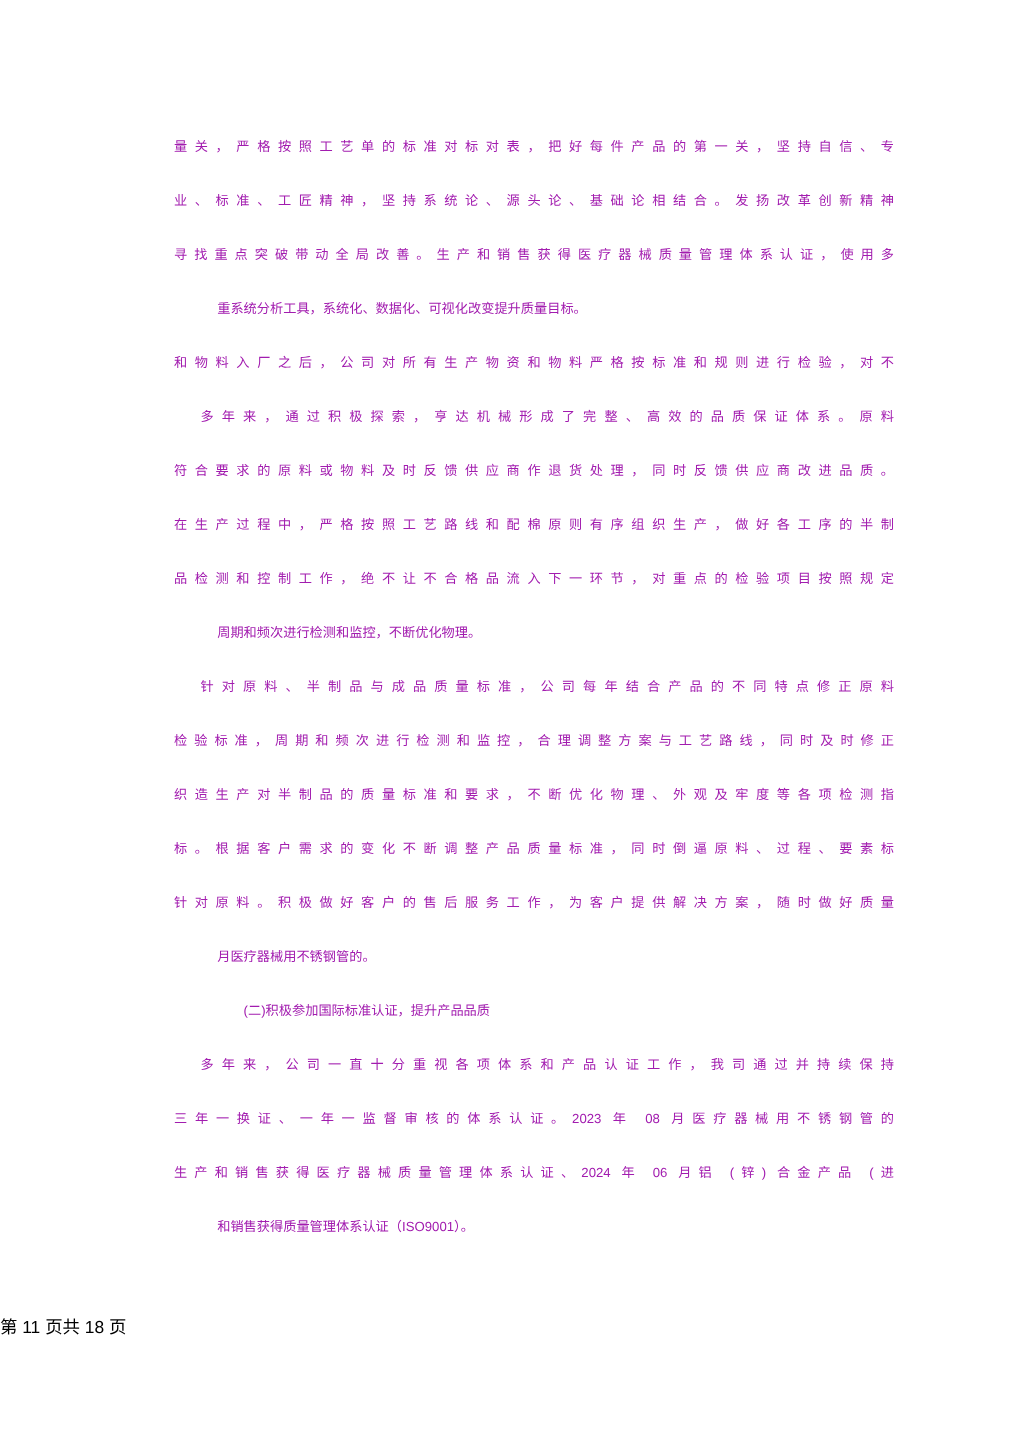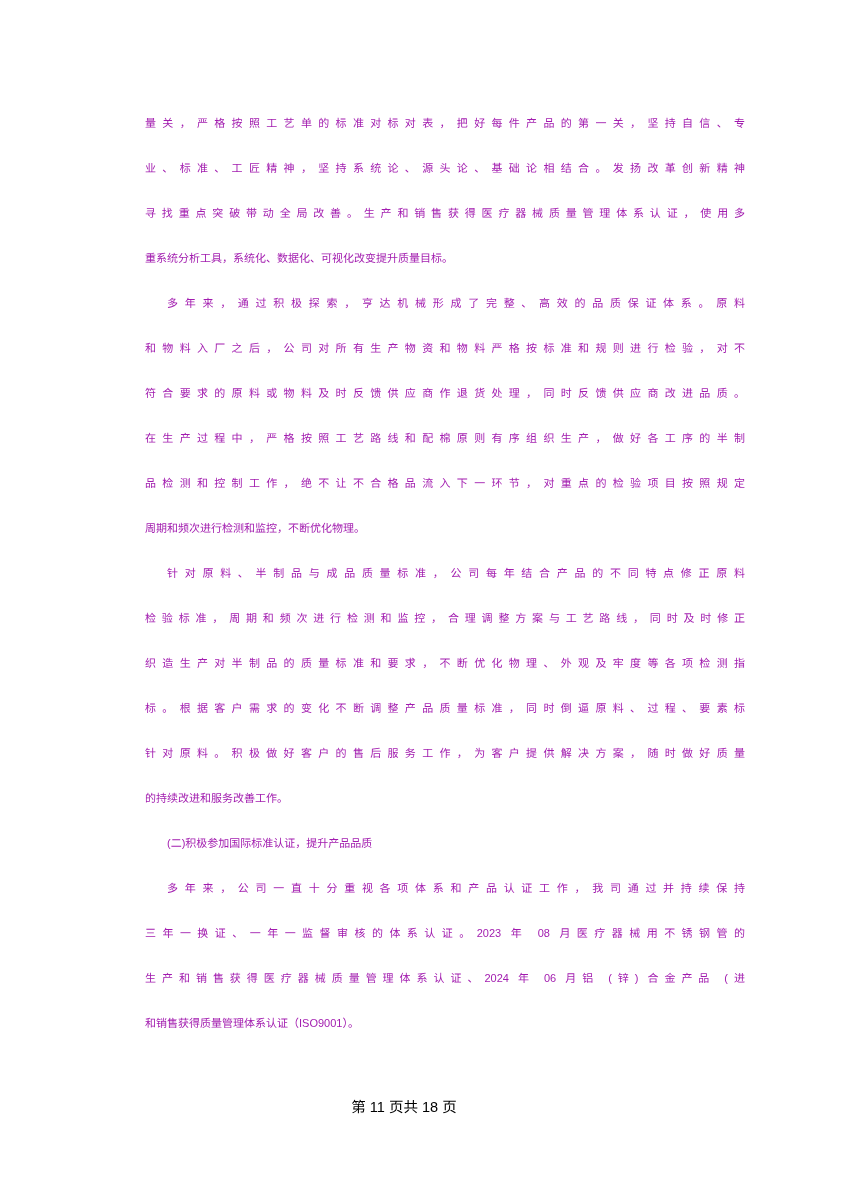--- a/index.html
+++ b/index.html
@@ -35,60 +35,61 @@
     text-align: justify;
     text-align-last: justify;
     -moz-text-align-last: justify;
     white-space: normal;
   }
   .line.indent {
     text-indent: 2em;
   }
   .line.last {
     text-align-last: left;
+    margin-left: 36px;
     -moz-text-align-last: left;
   }
   .footer {
     position: absolute;
     left: 0;
     top: 1092px;
     width: 808px;
     height: 30px;
     line-height: 30px;
-    text-align: center;
+    text-align: left;
     font-size: 14.5px;
     color: #000000;
   }
 </style>
 </head>
 <body>
 
 <div class="page">
   <div class="content" id="doc-body">
       <div class="paragraph">
         <div class="line">量关，严格按照工艺单的标准对标对表，把好每件产品的第一关，坚持自信、专</div>
         <div class="line">业、标准、工匠精神，坚持系统论、源头论、基础论相结合。发扬改革创新精神</div>
         <div class="line">寻找重点突破带动全局改善。生产和销售获得医疗器械质量管理体系认证，使用多</div>
         <div class="line last">重系统分析工具，系统化、数据化、可视化改变提升质量目标。</div>
       </div>
       <div class="paragraph">
+        <div class="line">和物料入厂之后，公司对所有生产物资和物料严格按标准和规则进行检验，对不</div>
         <div class="line indent">多年来，通过积极探索，亨达机械形成了完整、高效的品质保证体系。原料</div>
-        <div class="line">和物料入厂之后，公司对所有生产物资和物料严格按标准和规则进行检验，对不</div>
         <div class="line">符合要求的原料或物料及时反馈供应商作退货处理，同时反馈供应商改进品质。</div>
         <div class="line">在生产过程中，严格按照工艺路线和配棉原则有序组织生产，做好各工序的半制</div>
         <div class="line">品检测和控制工作，绝不让不合格品流入下一环节，对重点的检验项目按照规定</div>
         <div class="line last">周期和频次进行检测和监控，不断优化物理。</div>
       </div>
       <div class="paragraph">
         <div class="line indent">针对原料、半制品与成品质量标准，公司每年结合产品的不同特点修正原料</div>
         <div class="line">检验标准，周期和频次进行检测和监控，合理调整方案与工艺路线，同时及时修正</div>
         <div class="line">织造生产对半制品的质量标准和要求，不断优化物理、外观及牢度等各项检测指</div>
         <div class="line">标。根据客户需求的变化不断调整产品质量标准，同时倒逼原料、过程、要素标</div>
         <div class="line">针对原料。积极做好客户的售后服务工作，为客户提供解决方案，随时做好质量</div>
-        <div class="line last">的持续改进和服务改善工作。</div>
+        <div class="line last">月医疗器械用不锈钢管的。</div>
       </div>
       <div class="paragraph">
         <div class="line indent last">(二)积极参加国际标准认证，提升产品品质</div>
       </div>
       <div class="paragraph">
         <div class="line indent">多年来，公司一直十分重视各项体系和产品认证工作，我司通过并持续保持</div>
         <div class="line">三年一换证、一年一监督审核的体系认证。2023 年 08 月医疗器械用不锈钢管的</div>
         <div class="line">生产和销售获得医疗器械质量管理体系认证、2024 年 06 月铝 (锌) 合金产品 (进</div>
         <div class="line last">和销售获得质量管理体系认证（ISO9001）。</div>
       </div>

